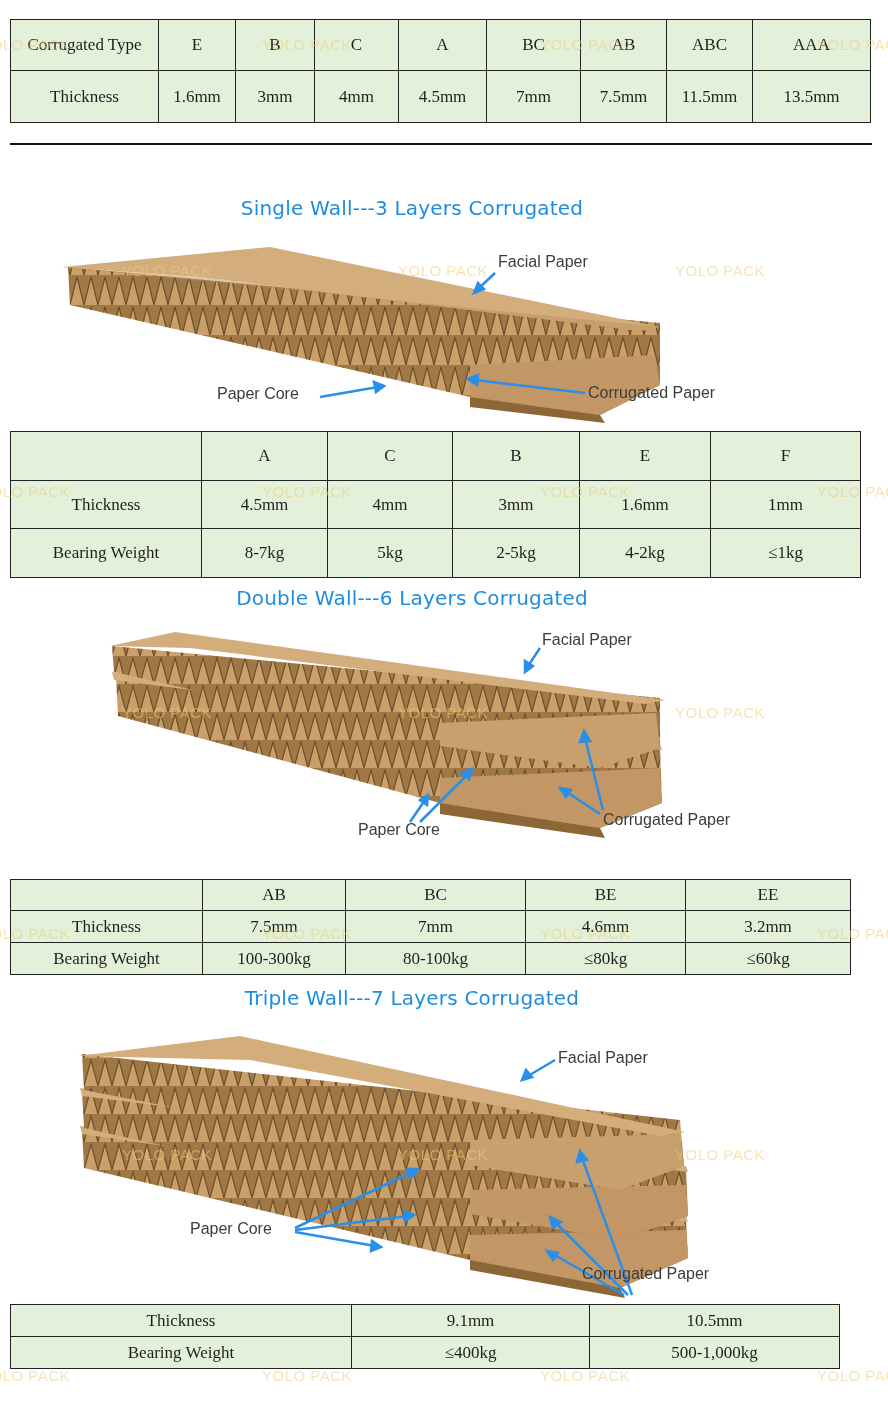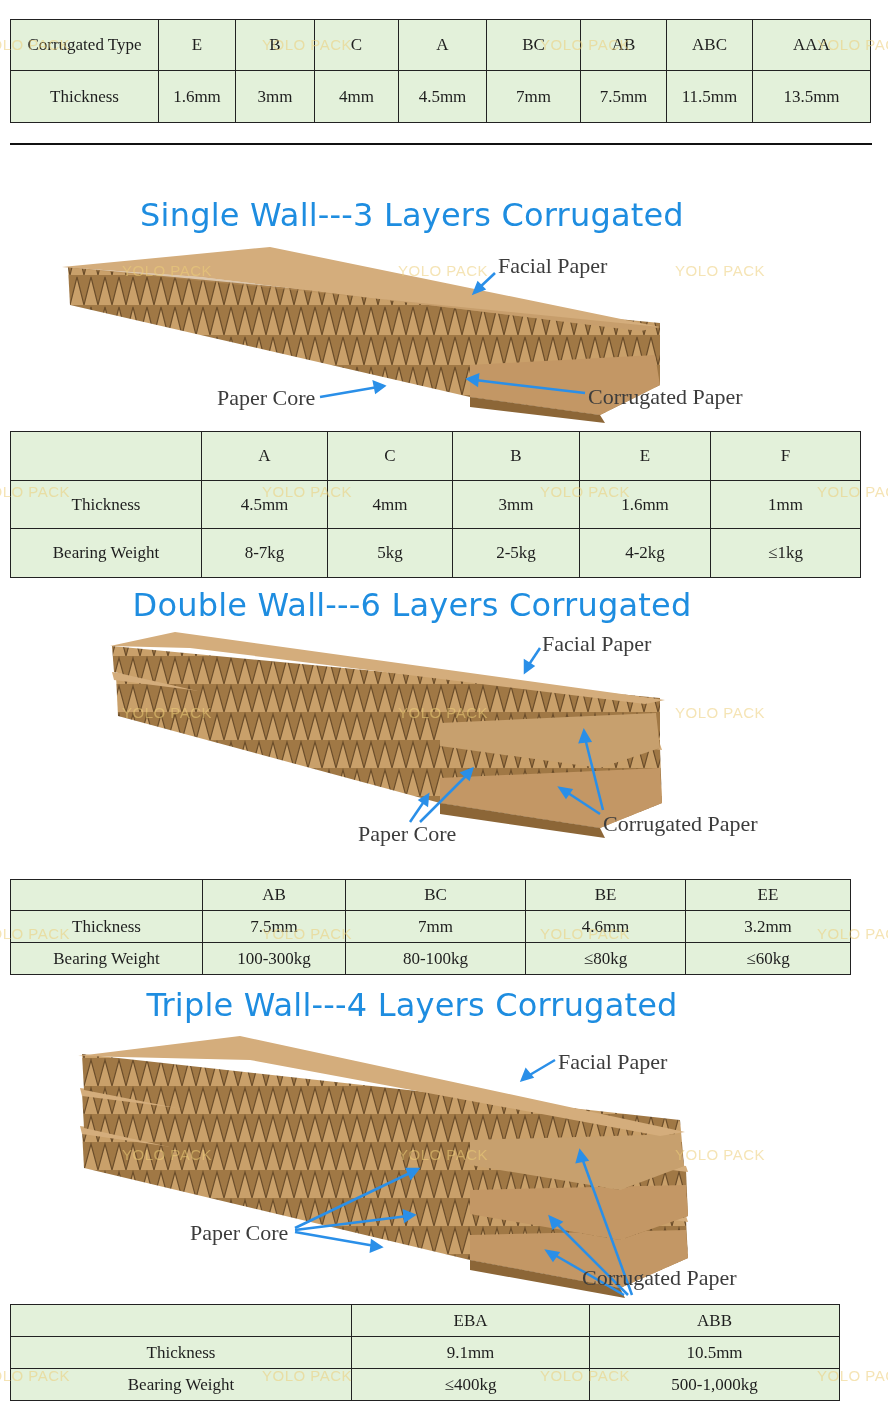--- a/index.html
+++ b/index.html
@@ -2,28 +2,28 @@
 <html><head>
 <meta charset="utf-8">
 <style>
   * { box-sizing: border-box; margin: 0; padding: 0; }
   html, body { width: 888px; height: 1411px; background: #ffffff; overflow: hidden; }
   body { position: relative; font-family: "Liberation Serif", "DejaVu Serif", serif; color: #1a1a1a; }
 
   table.spec { position: absolute; border-collapse: collapse; background: #e3f1da; table-layout: fixed; }
   table.spec td { border: 1px solid #222; text-align: center; vertical-align: middle; font-size: 17px; color: #1e1e1e; font-family: "Liberation Serif", serif; }
 
-  .section-title { position: absolute; left: 0; width: 824px; text-align: center; color: #1e8de0; font-family: "DejaVu Sans", "Liberation Sans", sans-serif; font-size: 32px; letter-spacing: 0.2px; }
+  .section-title { position: absolute; left: 0; width: 824px; text-align: center; color: #1e8de0; font-family: "DejaVu Sans", "Liberation Sans", sans-serif; font-size: 20px; letter-spacing: 0.2px; }
 
   .divider { position: absolute; left: 10px; width: 862px; height: 2px; background: #111; top: 143px; }
 
   .diagram { position: absolute; left: 0; width: 888px; }
   .diagram svg { position: absolute; left: 0; top: 0; }
 
-  .label { position: absolute; font-family: Liberation Serif, serif; font-size: 22px; color: #3c3c3c; white-space: nowrap; }
+  .label { position: absolute; font-family: Liberation Sans, sans-serif; font-size: 16px; color: #3c3c3c; white-space: nowrap; }
 
   .watermark { position: absolute; font-family: "Liberation Sans", "DejaVu Sans", sans-serif; font-size: 15px; color: rgba(236, 206, 120, 0.55); white-space: nowrap; pointer-events: none; letter-spacing: 0.5px; }
 </style>
 </head>
 <body>
 
 <table class="spec" style="left:10px; top:19px; width:860px;">
   <colgroup>
     <col style="width:148px">
       <col style="width:77px">
@@ -198,21 +198,21 @@
   <tr style="height:32px">
     <td>Bearing Weight</td>
     <td>100-300kg</td>
     <td>80-100kg</td>
     <td>≤80kg</td>
     <td>≤60kg</td>
   </tr>
 </tbody>
   </table>
 
-<div class="section-title" style="top:986px;">Triple Wall---4 Layers Corrugated</div>
+<div class="section-title" style="top:986px;">Triple Wall---7 Layers Corrugated</div>
 
 <div class="diagram" style="top:1030px; height:270px;">
   <svg width="888" height="270" viewBox="0 0 888 270">
     <defs>
       <pattern id="flute3" x="0" y="0" width="14" height="28" patternUnits="userSpaceOnUse">
         <rect width="14" height="28" fill="#a07845"></rect>
         <path d="M0 28 L7 2 L14 28" fill="#c9a06a" stroke="#6b4d2a" stroke-width="1.2"></path>
       </pattern>
     </defs>
 
@@ -252,25 +252,20 @@
   <div class="label" style="left:582px; top:235px;">Corrugated Paper</div>
 </div>
 
 <table class="spec" style="left:10px; top:1304px; width:829px;">
   <colgroup>
     <col style="width:341px">
       <col style="width:238px">
       <col style="width:250px">
   </colgroup>
   <tbody>
-      <tr style="height:32px">
-    <td></td>
-    <td>EBA</td>
-    <td>ABB</td>
-  </tr>
   <tr style="height:32px">
     <td>Thickness</td>
     <td>9.1mm</td>
     <td>10.5mm</td>
   </tr>
   <tr style="height:32px">
     <td>Bearing Weight</td>
     <td>≤400kg</td>
     <td>500-1,000kg</td>
   </tr>

